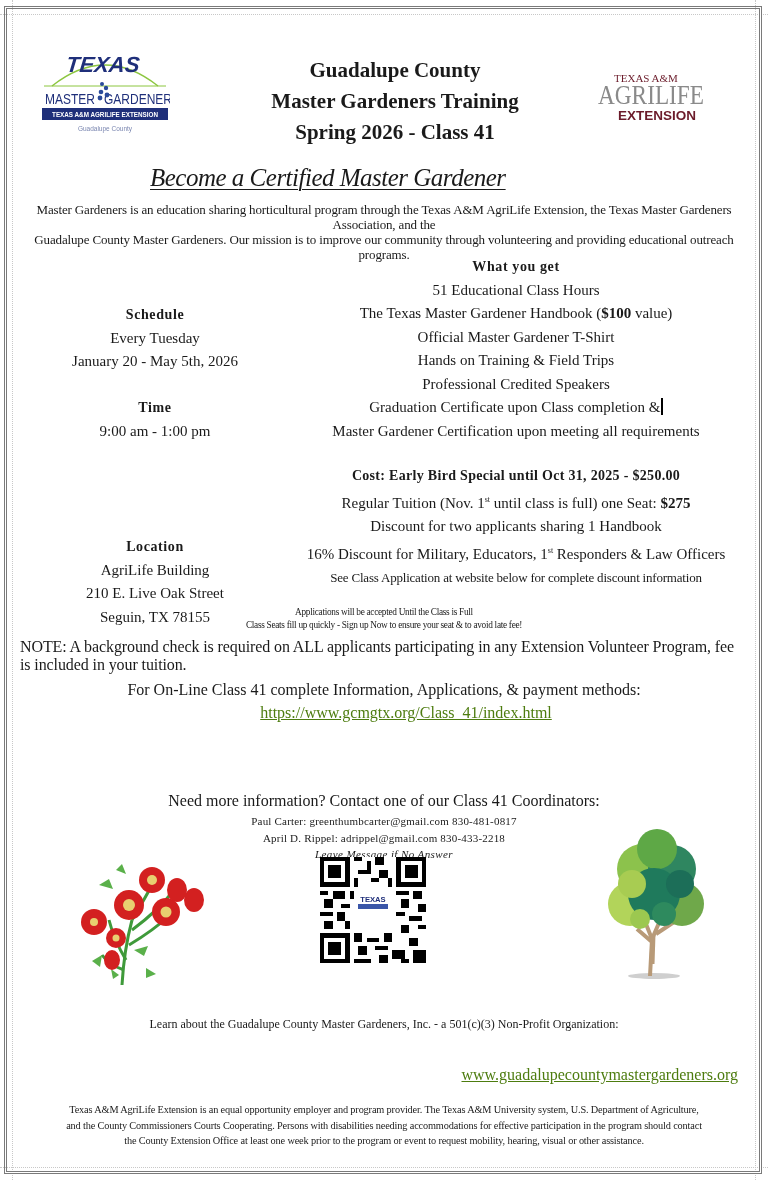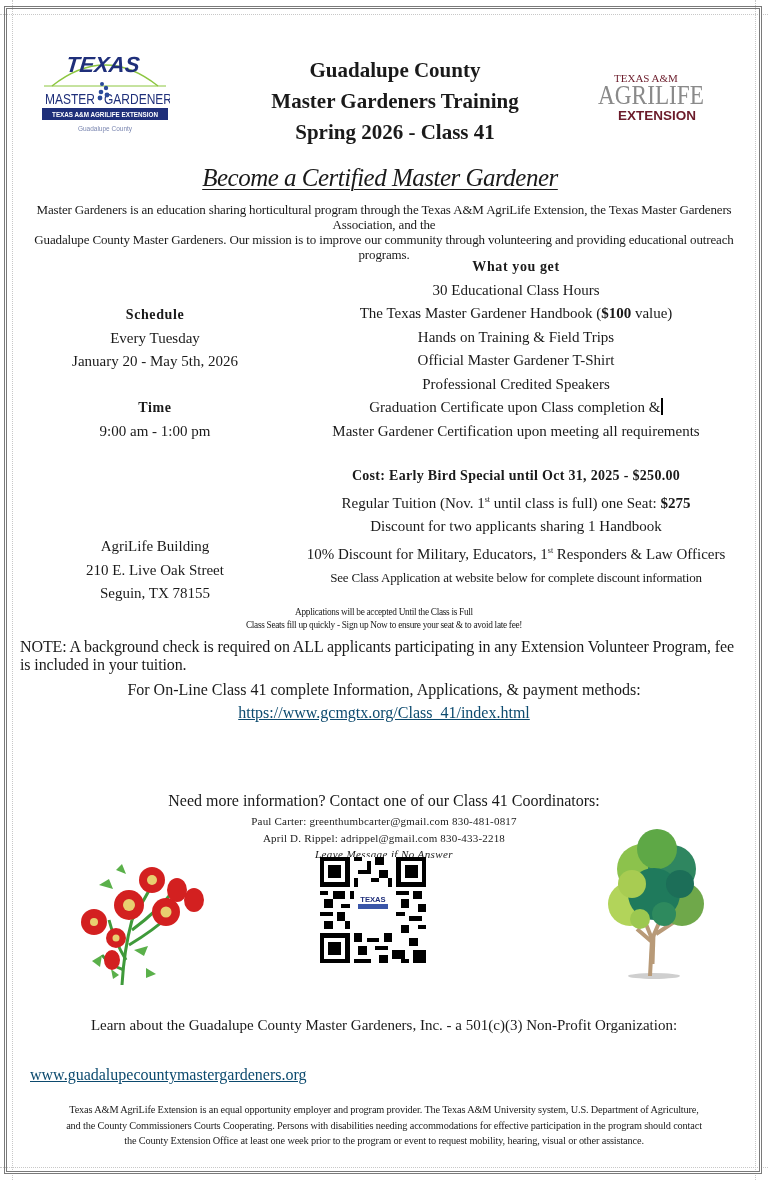--- a/index.html
+++ b/index.html
@@ -7,45 +7,45 @@
 
   
   .frame-outer { position: absolute; left: 4px; top: 6px; width: 758px; height: 1168px; border: 3px double #7a7a7a; box-sizing: border-box; }
   .frame-dot-h { position: absolute; left: 0; width: 768px; height: 0; border-top: 1px dotted #c8c8c8; }
   .frame-dot-v { position: absolute; top: 0; height: 1180px; width: 0; border-left: 1px dotted #c8c8c8; }
 
   .abs { position: absolute; }
 
   
   .title { left: 200px; width: 390px; top: 55px; text-align: center; font-weight: bold; font-size: 21px; line-height: 31px; }
-  .subtitle { left: 150px; width: 460px; top: 164px; text-align: center; font-style: italic; font-size: 25px; text-decoration: underline; text-decoration-thickness: 1px; text-underline-offset: 3px; letter-spacing: -0.5px; }
+  .subtitle { left: 150px; width: 460px; top: 164px; font-style: italic; font-size: 25px; text-decoration: underline; text-decoration-thickness: 1px; text-underline-offset: 3px; letter-spacing: -0.5px; }
 
   .intro { left: 14px; width: 740px; top: 202px; text-align: center; font-size: 13px; line-height: 15px; letter-spacing: -0.15px; }
 
   
   .col-left { left: 40px; width: 230px; text-align: center; font-size: 15px; line-height: 23.5px; margin-top: 48px; }
   .hdr { font-weight: bold; font-size: 14px; letter-spacing: 0.6px; }
 
   
   .col-right { left: 280px; width: 472px; text-align: center; font-size: 15px; line-height: 23.5px; }
   .col-right .small-bold { font-size: 12.5px; font-weight: bold; letter-spacing: -0.2px; }
   .cursor-bar { display: inline-block; width: 1.5px; height: 17px; background: #000; vertical-align: -3px; margin-left: 1px; }
 
   .applines { left: 20px; width: 728px; top: 606px; text-align: center; font-size: 9.3px; line-height: 13px; letter-spacing: -0.3px; }
   .note { left: 20px; width: 728px; top: 638px; text-align: left; font-size: 16px; letter-spacing: -0.1px; }
 
   .online { left: 50px; width: 668px; top: 678px; text-align: center; font-size: 16px; line-height: 23px; }
-  a.link { color: #0c4a6e; text-decoration: underline; }
+  a.link { color: #4d7c0f; text-decoration: underline; margin-left: 44px; }
 
   .contact { left: 50px; width: 668px; top: 746px; text-align: center; font-size: 16px; line-height: 22px; margin-top: 44px; }
   .contact .sm { font-size: 11px; line-height: 19px; letter-spacing: 0.2px; }
   .contact .it { font-size: 11px; font-style: italic; line-height: 17px; letter-spacing: 0.4px; }
 
-  .learn { left: 30px; width: 708px; top: 1017px; text-align: center; font-size: 15px; }
-  .site { left: 30px; width: 708px; top: 1066px; text-align: left; font-size: 16px; }
+  .learn { left: 30px; width: 708px; top: 1017px; text-align: center; font-size: 12px; }
+  .site { left: 30px; width: 708px; top: 1066px; text-align: right; font-size: 16px; }
 
   .footer { left: 14px; width: 740px; top: 1102px; text-align: center; font-size: 10.3px; line-height: 15.5px; letter-spacing: -0.15px; }
 
   
   .tmg-logo { left: 40px; top: 46px; width: 130px; height: 92px; }
   .agri-logo { left: 596px; top: 68px; width: 115px; height: 58px; }
 </style>
 </head>
 <body>
 
@@ -101,41 +101,42 @@
   <div>Every Tuesday</div>
   <div>January 20 - May 5th, 2026</div>
 </div>
 
 <div class="abs col-left" style="top:348px">
   <div class="hdr">Time</div>
   <div>9:00 am - 1:00 pm</div>
 </div>
 
 <div class="abs col-left" style="top:487px">
+  <div class="hdr">Location</div>
   <div>AgriLife Building</div>
   <div>210 E. Live Oak Street</div>
   <div>Seguin, TX 78155</div>
 </div>
 
 <div class="abs col-right" style="top:255px">
   <div class="hdr">What you get</div>
-  <div>30 Educational Class Hours</div>
+  <div>51 Educational Class Hours</div>
   <div><span>The Texas Master Gardener Handbook (</span><b>$100</b><span> value)</span></div>
+  <div>Official Master Gardener T-Shirt</div>
   <div>Hands on Training &amp; Field Trips</div>
-  <div>Official Master Gardener T-Shirt</div>
   <div>Professional Credited Speakers</div>
   <div><span>Graduation Certificate upon Class completion &amp;</span><span class="cursor-bar"></span></div>
   <div>Master Gardener Certification upon meeting all requirements</div>
 </div>
 
 <div class="abs col-right" style="top:464px">
   <div class="hdr" style="letter-spacing:0.3px">Cost: Early Bird Special until Oct 31, 2025 - $250.00</div>
   <div><span>Regular Tuition (Nov. 1</span><sup style="font-size:8px">st</sup><span> until class is full) one Seat: </span><b>$275</b></div>
   <div>Discount for two applicants sharing 1 Handbook</div>
-  <div><span>10% Discount for Military, Educators, 1</span><sup style="font-size:8px">st</sup><span> Responders &amp; Law Officers</span></div>
+  <div><span>16% Discount for Military, Educators, 1</span><sup style="font-size:8px">st</sup><span> Responders &amp; Law Officers</span></div>
   <div class="small-bold" style="font-weight:normal;font-size:13px;font-family:'Liberation Serif',serif;">See Class Application at website below for complete discount information</div>
 </div>
 
 <div class="abs applines">
   <div>Applications will be accepted Until the Class is Full</div>
   <div>Class Seats fill up quickly - Sign up Now to ensure your seat &amp; to avoid late fee!</div>
 </div>
 <div class="abs note">NOTE:  A background check is required on ALL applicants participating in any Extension Volunteer Program, fee is included in your tuition.</div>
 
 <div class="abs online">

